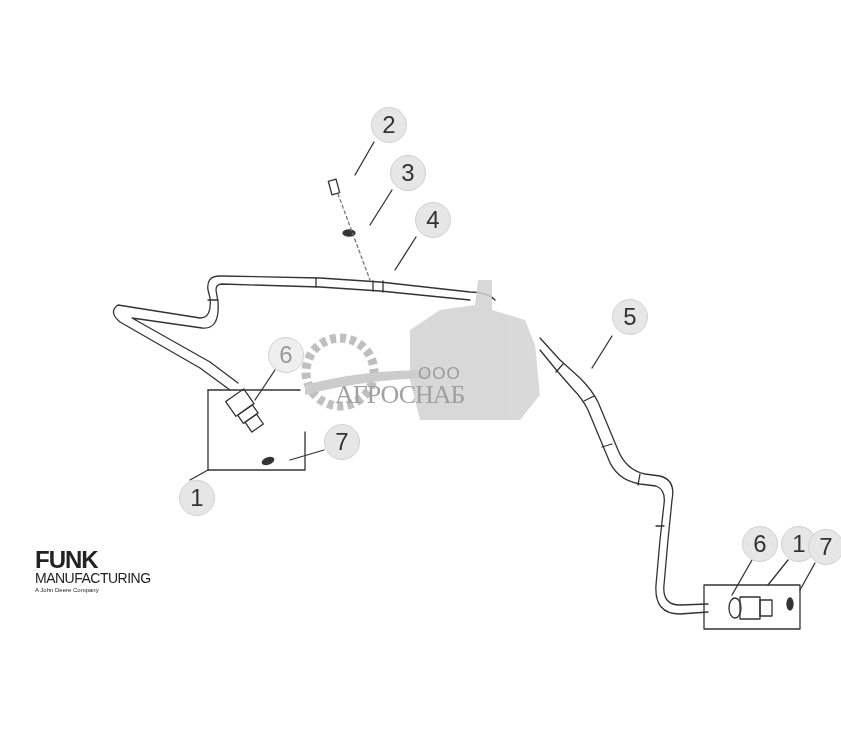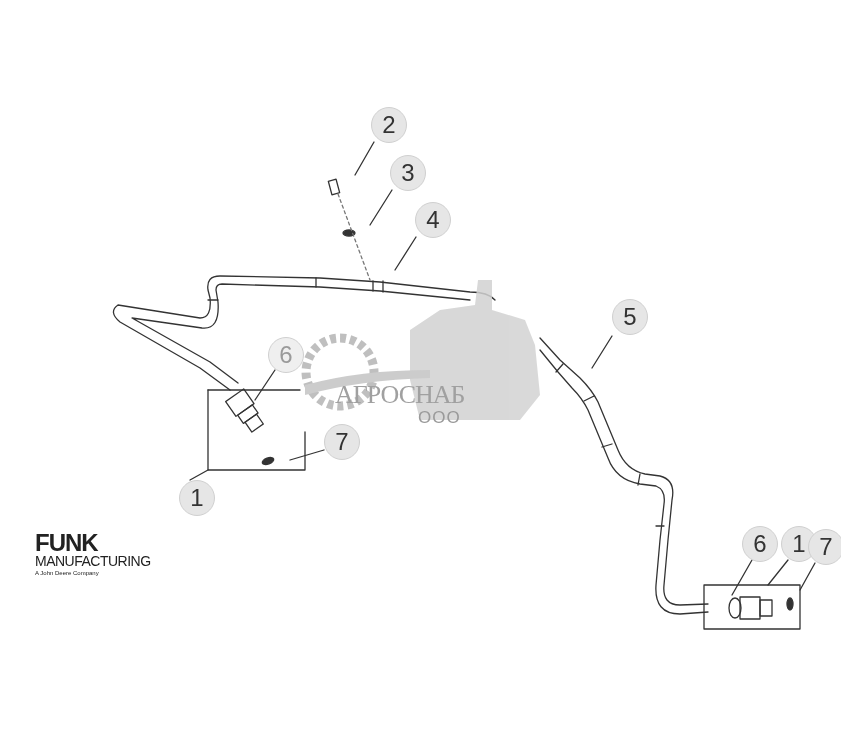--- a/index.html
+++ b/index.html
@@ -1,26 +1,26 @@
 <!DOCTYPE html>
 <html><head>
 <meta charset="utf-8">
 <style>
   html, body { margin:0; padding:0; background:#ffffff; }
   body { width:841px; height:731px; position:relative; overflow:hidden; font-family:"Liberation Sans", sans-serif; }
   #canvas { position:absolute; left:0; top:0; width:841px; height:731px; }
   .callout { position:absolute; width:34px; height:34px; border-radius:50%; background:#e6e6e6; border:1px solid #d0d0d0;
     display:flex; align-items:center; justify-content:center; font-size:24px; color:#333; font-family:"Liberation Sans", sans-serif; }
   .callout.faint { color:#9a9a9a; background:#efefef; }
-  .brand { position:absolute; left:35px; top:532px; color:#222; }
+  .brand { position:absolute; left:35px; top:549px; color:#222; }
   .brand .funk { font-weight:bold; font-size:24px; letter-spacing:-1px; line-height:22px; }
   .brand .mfg { font-size:14px; letter-spacing:-0.5px; line-height:14px; }
   .brand .jd { font-size:6px; line-height:10px; }
   .partno { position:absolute; left:35px; top:606px; font-size:22px; color:#222; letter-spacing:0.5px; }
-  .wm-ooo { position:absolute; left:418px; top:364px; font-size:17px; color:#9a9a9a; letter-spacing:1px; font-family:"Liberation Sans", sans-serif;margin-top:44px; }
+  .wm-ooo { position:absolute; left:418px; top:364px; font-size:17px; color:#9a9a9a; letter-spacing:1px; font-family:"Liberation Sans", sans-serif; }
   .wm-name { position:absolute; left:335px; top:380px; font-size:26px; color:#a0a0a0; font-family:"Liberation Serif", serif; letter-spacing:-1px; }
 </style>
 </head>
 <body>
 
 <div id="canvas">
   <svg width="841" height="731" viewBox="0 0 841 731" style="position:absolute;left:0;top:0;">
     <g fill="none" stroke="#333" stroke-width="1.3" stroke-linecap="round" stroke-linejoin="round">
 
       <path d="M210,495 M230,390 L200,368 L120,322 Q108,312 118,305 L200,318 Q212,318 210,298 L208,290 Q206,276 220,276 L320,278 L380,282 L470,292 Q488,292 495,300"></path>

